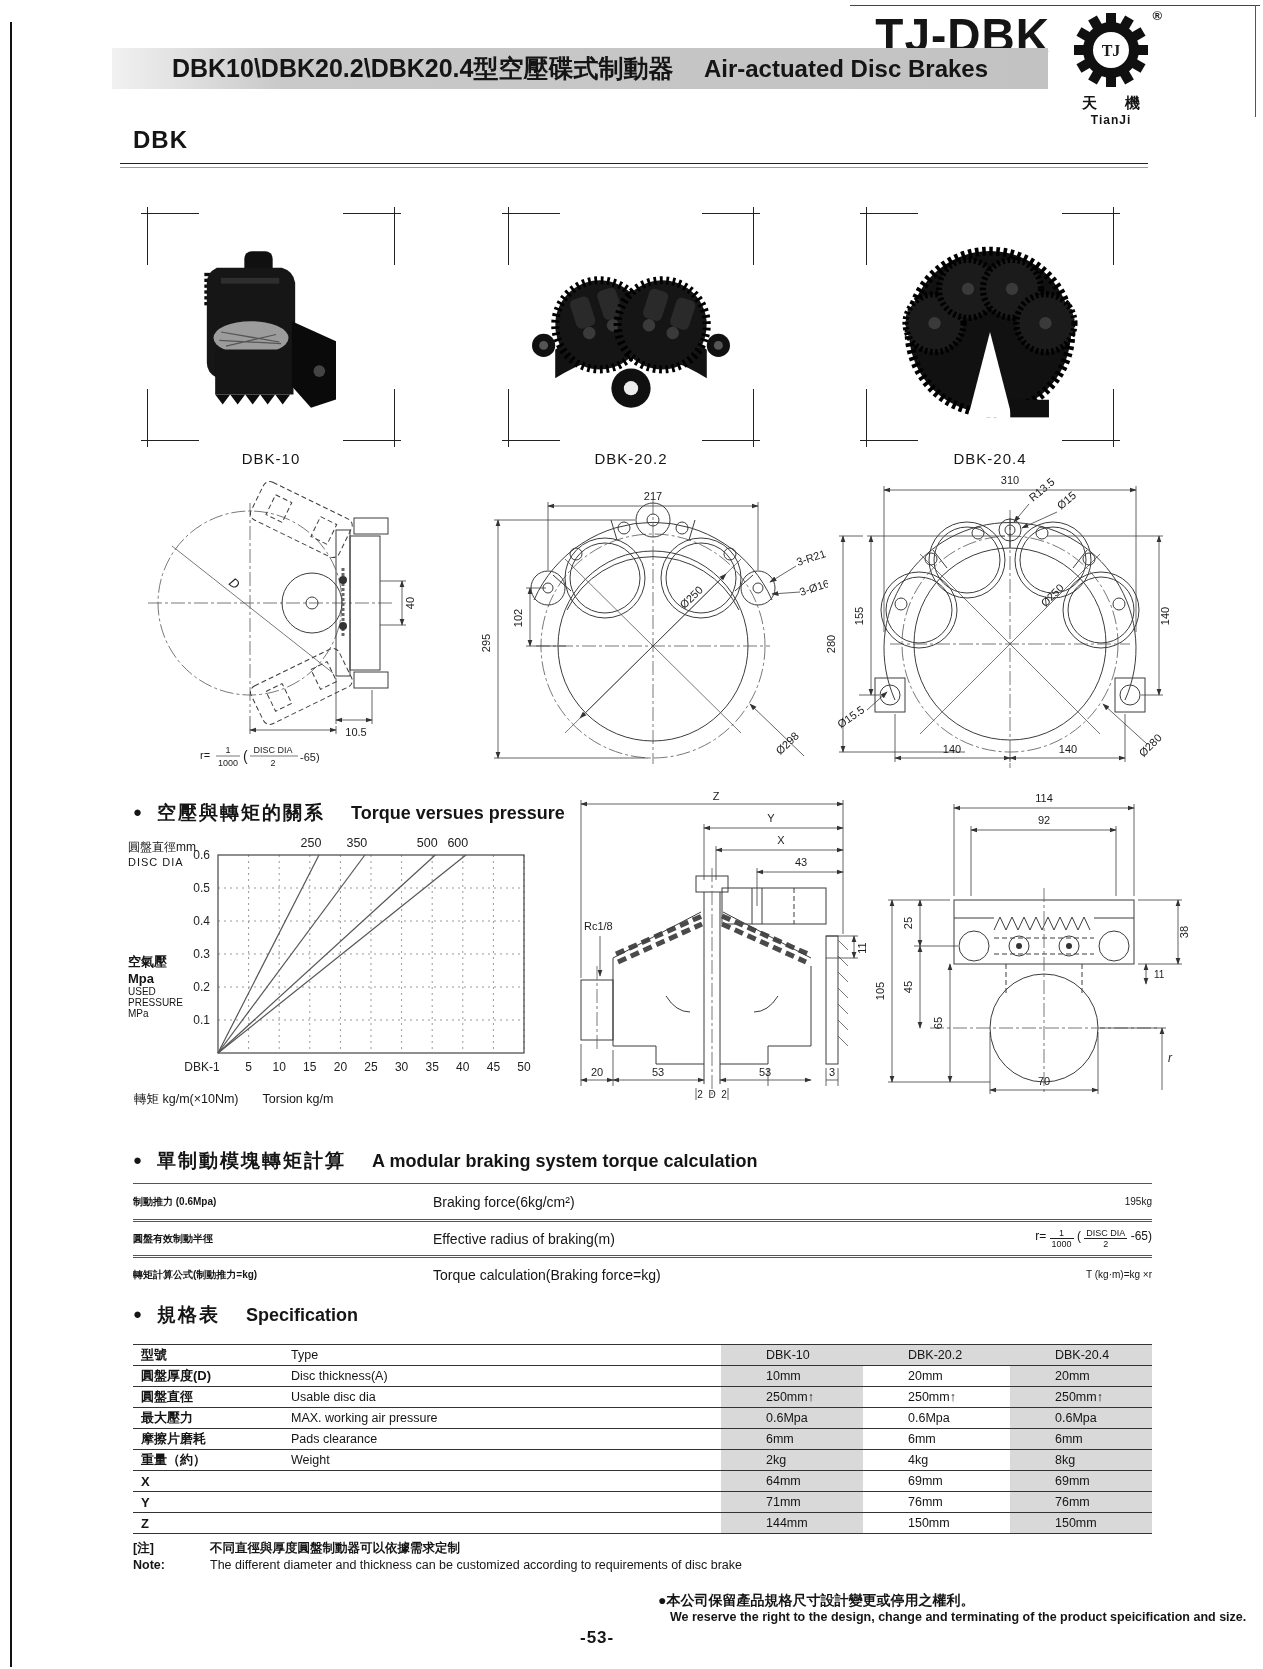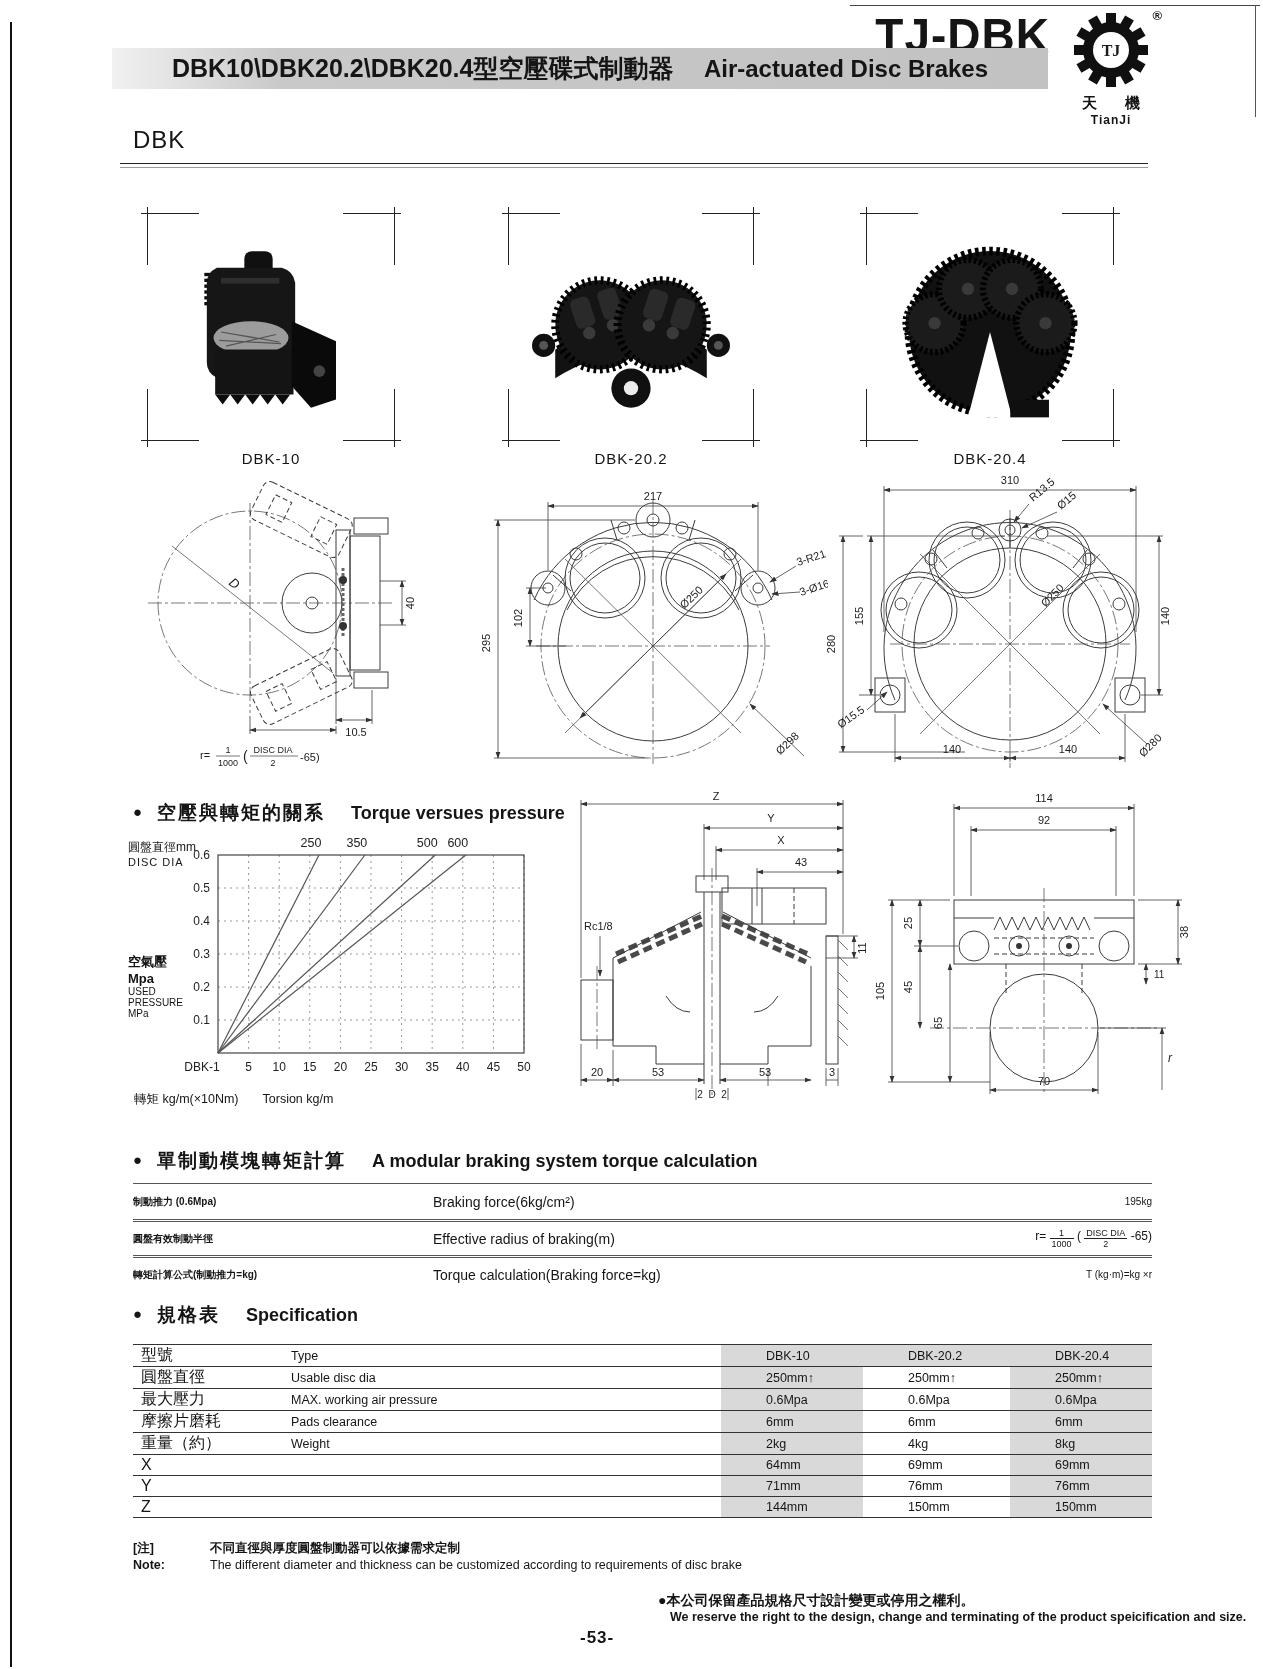--- a/index.html
+++ b/index.html
@@ -18,21 +18,21 @@
 #logo .reg{position:absolute;right:2px;top:-4px;font-size:13px;font-weight:bold}
 #logo .cn{display:flex;justify-content:space-between;width:58px;margin:2px auto 0;
   font-size:15px;font-weight:bold}
 #logo .en{font-size:12px;font-weight:bold;letter-spacing:1px}
 #title-bar{left:112px;top:48px;width:936px;height:41px;line-height:41px;text-align:center;
   background:linear-gradient(to right,#f1f1f1,#c9c9c9 18%,#c2c2c2);
   font-weight:bold;white-space:nowrap}
 #title-bar .cn{font-size:25px}
 #title-bar .en{font-size:24px;margin-left:26px}
 
-#series-label{left:133px;top:126px;font-size:24px;font-weight:normal;letter-spacing:1px}
+#series-label{left:133px;top:126px;font-size:24px;font-weight:bold;letter-spacing:1px}
 #rule1{left:120px;top:163px;width:1028px;height:1px;background:#222}
 #rule2{left:120px;top:167px;width:1028px;height:1px;background:#999}
 
 .photo-cell{position:absolute;top:213px;height:228px}
 #cell1{left:147px;width:248px}
 #cell2{left:508px;width:246px}
 #cell3{left:866px;width:248px}
 .mark{position:absolute;background:#222}
 .mark.h{width:58px;height:1px}
 .mark.v{width:1px;height:58px}
@@ -83,21 +83,21 @@
 .calc-val{width:260px;text-align:right;font-size:10px}
 .frac{display:inline-block;text-align:center;vertical-align:-7px;font-size:9px;line-height:1.15}
 .frac .top{display:block;border-bottom:1px solid #222;padding:0 2px}
 .frac .bot{display:block;padding:0 2px}
 .formula{font-size:12px;white-space:nowrap}
 
 #spec-table{left:133px;top:1344px;width:1019px;border-collapse:collapse;table-layout:fixed;
   border-top:1.5px solid #333}
 #spec-table td{height:21px;border-bottom:1.5px solid #333;font-size:12.5px;
   overflow:hidden;white-space:nowrap;vertical-align:middle}
-#spec-table td:nth-child(1){width:156px;padding-left:8px;font-weight:normal;font-size:16px}
+#spec-table td:nth-child(1){width:156px;padding-left:8px;font-weight:bold;font-size:13px}
 #spec-table td:nth-child(2){width:432px;padding-left:2px}
 #spec-table td:nth-child(3){width:142px;padding-left:45px;background:#d9d9d9}
 #spec-table td:nth-child(4){width:147px;padding-left:45px}
 #spec-table td:nth-child(5){width:142px;padding-left:45px;background:#d9d9d9}
 #spec-table tr:first-child td:nth-child(4){background:#d9d9d9}
 .note-line{position:absolute;left:133px;font-size:12.5px}
 .note-line .lab{display:inline-block;width:77px;font-weight:bold}
 #note-cn{top:1540px;font-weight:bold}
 #note-en{top:1558px}
 
@@ -627,20 +627,27 @@
   <table id="spec-table" class="abs">
     <tbody>
         <tr>
           <td>型號</td>
           <td>Type</td>
           <td>DBK-10</td>
           <td>DBK-20.2</td>
           <td>DBK-20.4</td>
         </tr>
         <tr>
+          <td>圓盤厚度(D)</td>
+          <td>Disc thickness(A)</td>
+          <td>10mm</td>
+          <td>20mm</td>
+          <td>20mm</td>
+        </tr>
+        <tr>
           <td>圓盤直徑</td>
           <td>Usable disc dia</td>
           <td>250mm↑</td>
           <td>250mm↑</td>
           <td>250mm↑</td>
         </tr>
         <tr>
           <td>最大壓力</td>
           <td>MAX. working air pressure</td>
           <td>0.6Mpa</td>

